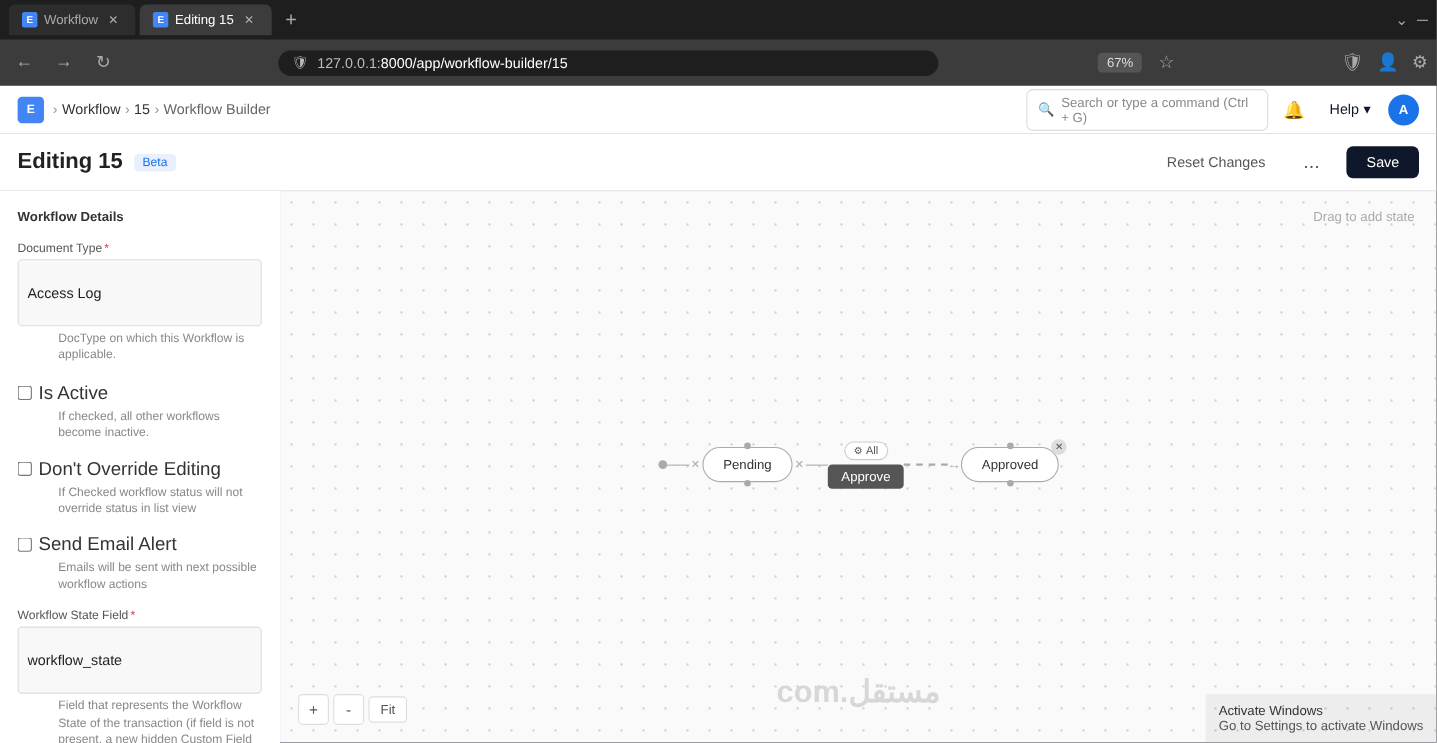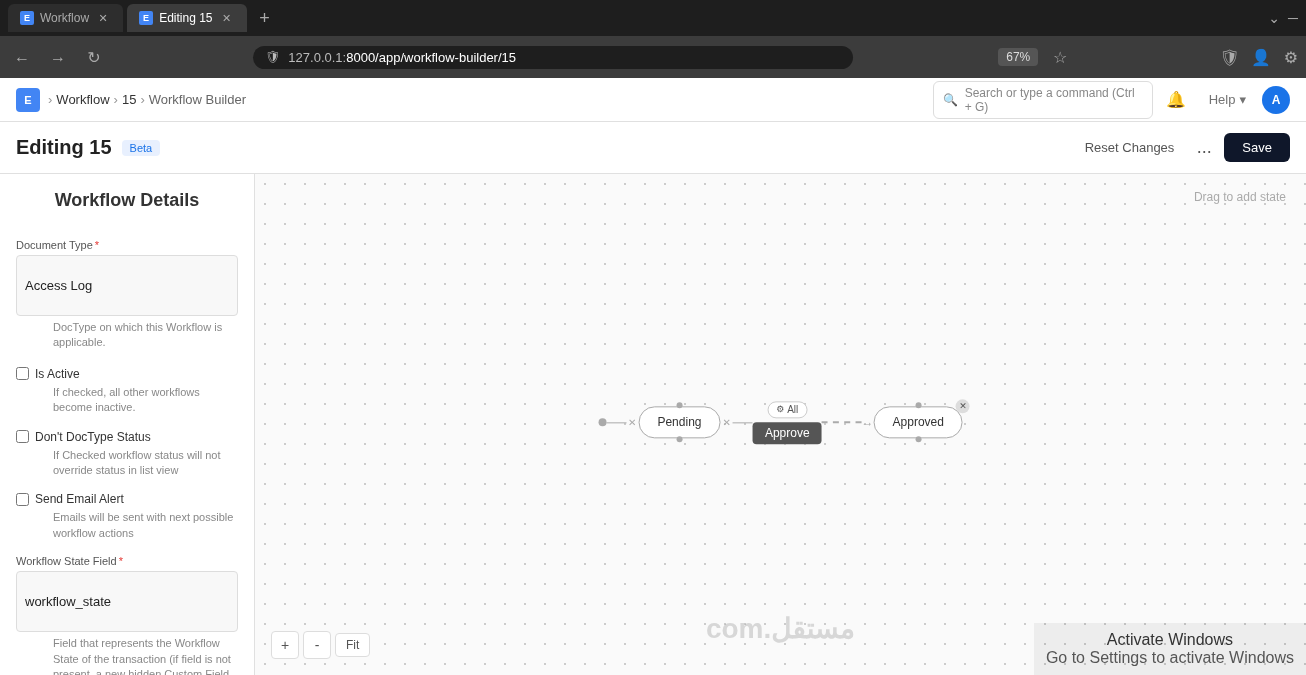--- a/index.html
+++ b/index.html
@@ -221,21 +221,21 @@
       border-radius: 50%;
     }
 
     .help-btn {
       display: flex;
       align-items: flex-start;
       gap: 4px;
       padding: 4px 8px;
       border-radius: 4px;
       font-size: 13px;
-      color: #737373;
+      color: #0f172a;
       cursor: pointer;
     }
 
     .avatar {
       width: 28px;
       height: 28px;
       background: #1a73e8;
       border-radius: 50%;
       display: flex;
       align-items: center;
@@ -273,21 +273,21 @@
       border-radius: 4px;
       padding: 2px 8px;
       font-size: 11px;
       font-weight: 500;
     }
 
     .page-actions {
       margin-left: auto;
       display: flex;
       align-items: center;
-      gap: 4px;
+      gap: 16px;
     }
 
     .reset-btn {
       color: #555;
       background: none;
       border: none;
       font-size: 13px;
       cursor: pointer;
       padding: 6px 10px;
       border-radius: 4px;
@@ -329,25 +329,24 @@
     .sidebar {
       width: 255px;
       background: #fff;
       border-right: 1px solid #e0e0e0;
       overflow-y: auto;
       padding: 16px;
       flex-shrink: 0;
     }
 
     .sidebar-title {
-      font-size: 18px;
+      font-size: 12px;
       font-weight: 600;
       color: #333;
-      margin-bottom: 28px;
-      text-align: center;
+      margin-bottom: 16px;
     }
 
     .field-group {
       margin-bottom: 16px;
     }
 
     .field-label {
       font-size: 11px;
       color: #555;
       margin-bottom: 4px;
@@ -389,21 +388,21 @@
       margin-bottom: 4px;
     }
 
     .checkbox-row input[type="checkbox"] {
       width: 13px;
       height: 13px;
       cursor: pointer;
     }
 
     .checkbox-label {
-      font-size: 12px;
+      font-size: 17px;
       color: #333;
       font-weight: 500;
     }
 
     
     .canvas-area {
       flex: 1;
       background: #fafafa;
       position: relative;
       overflow: hidden;
@@ -567,23 +566,23 @@
       font-family: Arial, sans-serif;
     }
 
     
     .activate-windows {
       position: absolute;
       bottom: 0;
       right: 0;
       background: rgba(0,0,0,0.05);
       padding: 8px 12px;
-      font-size: 16px;
-      color: #555;
-      text-align: center;
+      font-size: 12px;
+      color: #555;
+      text-align: left;
     }
 
     .activate-windows-title {
       font-weight: 500;
       color: #333;
     }
 
     .x-mark {
       font-size: 10px;
       color: #aaa;
@@ -699,21 +698,21 @@
           <div class="checkbox-row">
             <input type="checkbox" id="isActive" style="">
             <label class="checkbox-label" for="isActive">Is Active</label>
           </div>
           <div class="field-help">If checked, all other workflows become inactive.</div>
         </div>
 
         <div class="checkbox-group">
           <div class="checkbox-row">
             <input type="checkbox" id="dontOverride" style="">
-            <label class="checkbox-label" for="dontOverride">Don't DocType Status</label>
+            <label class="checkbox-label" for="dontOverride">Don't Override Editing</label>
           </div>
           <div class="field-help">If Checked workflow status will not override status in list view</div>
         </div>
 
         <div class="checkbox-group">
           <div class="checkbox-row">
             <input type="checkbox" id="sendEmail" style="">
             <label class="checkbox-label" for="sendEmail">Send Email Alert</label>
           </div>
           <div class="field-help">Emails will be sent with next possible workflow actions</div>

